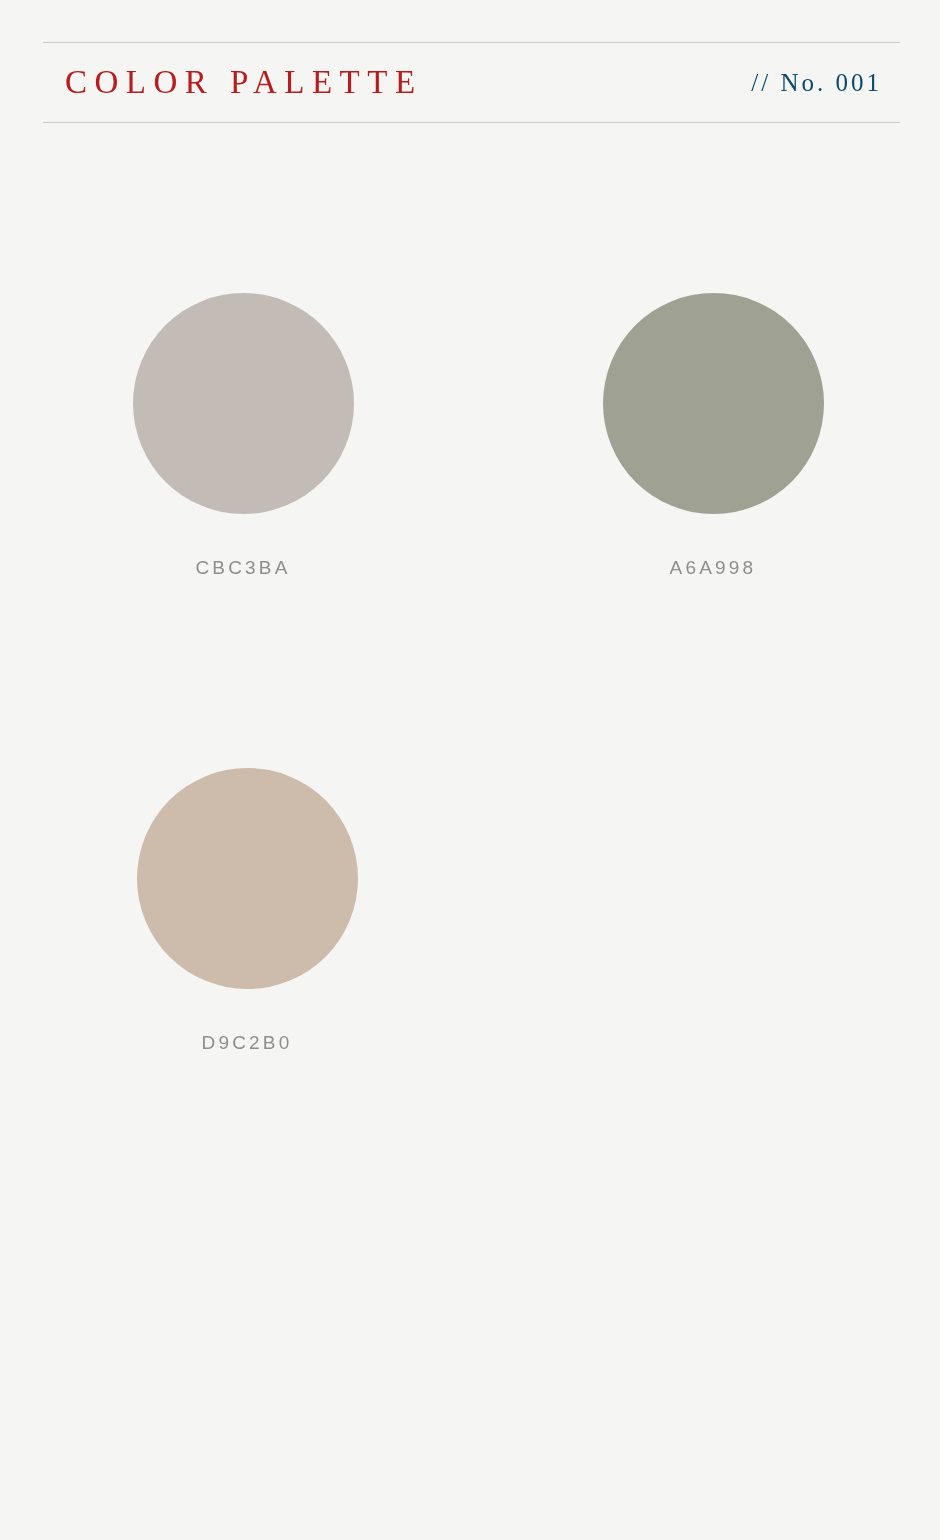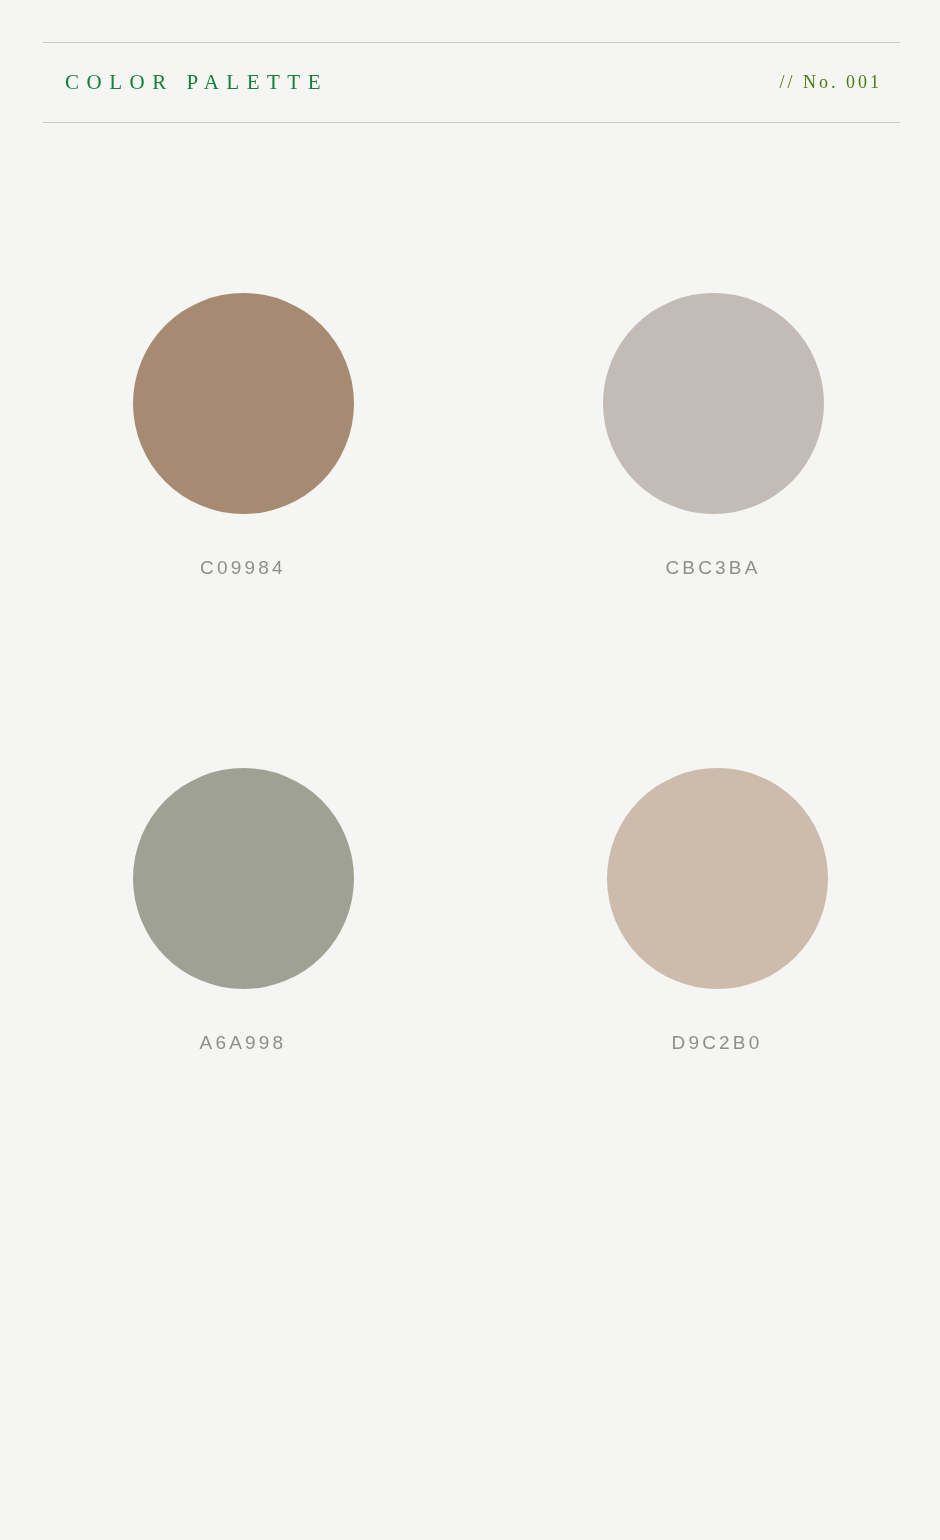--- a/index.html
+++ b/index.html
@@ -31,31 +31,31 @@
     height: 81px;
     border-top: 1px solid #c9c9c7;
     border-bottom: 1px solid #c9c9c7;
     box-sizing: border-box;
     display: flex;
     align-items: center;
     justify-content: space-between;
   }
   .header-title {
     font-family: "Liberation Serif", serif;
-    font-size: 21px;
+    font-size: 33px;
     letter-spacing: 7.5px;
-    color: #15803d;
+    color: #b91c1c;
     padding-left: 22px;
     white-space: nowrap;
   }
   .header-index {
     font-family: "Liberation Serif", serif;
-    font-size: 18px;
+    font-size: 25px;
     letter-spacing: 3px;
-    color: #4d7c0f;
+    color: #0c4a6e;
     padding-right: 18px;
     white-space: nowrap;
   }
 
   
   .swatch-grid {
     position: absolute;
     left: 0;
     top: 293px;
     width: 940px;
@@ -90,24 +90,20 @@
 
 <div class="page">
 
   <div class="header">
     <div class="header-title">COLOR PALETTE</div>
     <div class="header-index">// No. 001</div>
   </div>
 
   <div class="swatch-grid">
 
-    <div class="swatch swatch-col-left">
-      <div class="swatch-circle" style="background-color: rgb(166, 139, 114);"></div>
-      <div class="swatch-label">C09984</div>
-    </div>
 
 
     <div class="swatch swatch-col-left">
       <div class="swatch-circle" style="background-color: rgb(195, 187, 182);"></div>
       <div class="swatch-label">CBC3BA</div>
     </div>
 
 
     <div class="swatch swatch-col-left">
       <div class="swatch-circle" style="background-color: rgb(159, 162, 147);"></div>

